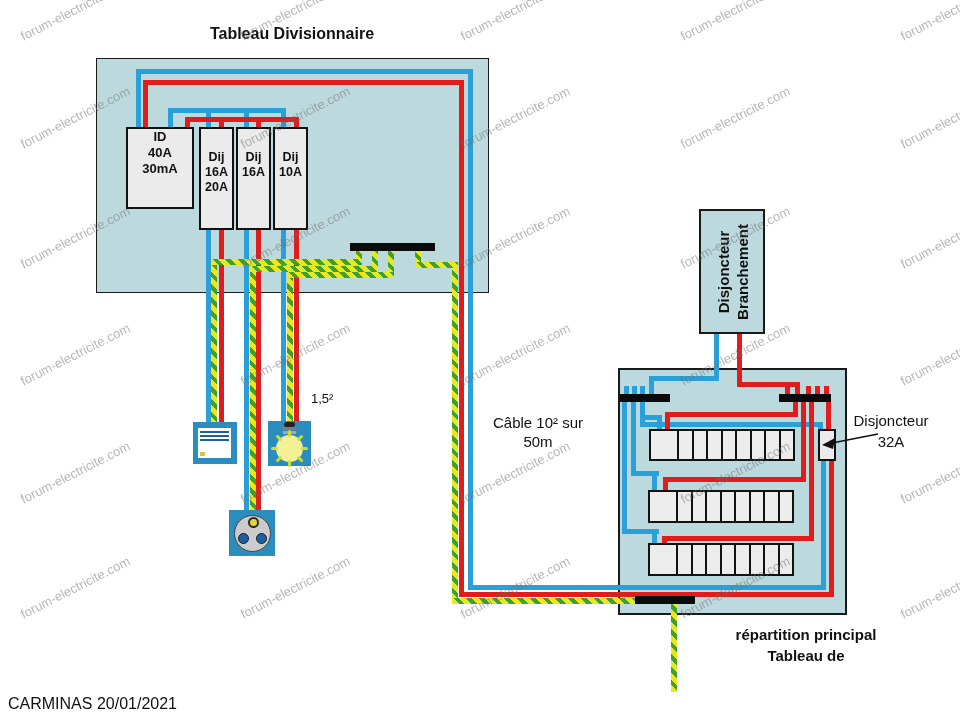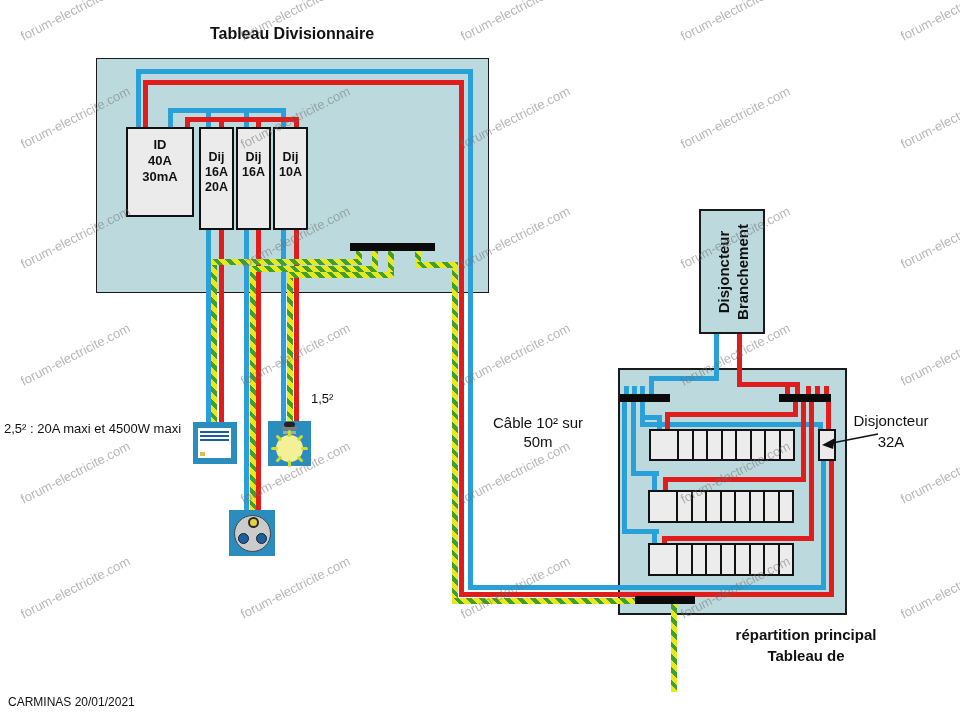--- a/index.html
+++ b/index.html
@@ -114,21 +114,21 @@
       <div class="wire r" style="left: 665px; top: 417px; width: 5px; height: 12px;"></div>
       <div class="wire r" style="left: 801px; top: 402px; width: 5px; height: 80px;"></div>
       <div class="wire r" style="left: 663px; top: 477px; width: 143px; height: 5px;"></div>
       <div class="wire r" style="left: 663px; top: 482px; width: 5px; height: 8px;"></div>
       <div class="wire r" style="left: 809px; top: 402px; width: 5px; height: 139px;"></div>
       <div class="wire r" style="left: 662px; top: 536px; width: 152px; height: 5px;"></div>
       <div class="wire r" style="left: 662px; top: 541px; width: 5px; height: 3px;"></div>
       <div class="wire r" style="left: 826px; top: 402px; width: 5px; height: 27px;"></div>
     </div>
 
-  <div class="box" style="left:126px;top:127px;width:64px;height:78px;font-size:13px;line-height:16px;padding-top:8px;">
+  <div class="box" style="left:126px;top:127px;width:64px;height:78px;font-size:13px;line-height:16px;">
     <span class="ln">ID</span>
     <span class="ln">40A</span>
     <span class="ln">30mA</span>
   </div>
   <div class="box" style="left:199px;top:127px;width:31px;height:78px;font-size:12.5px;line-height:15px;padding-top:21px;">
     <span class="ln">Dij</span>
     <span class="ln">16A</span>
     <span class="ln">20A</span>
   </div>
   <div class="box" style="left:236px;top:127px;width:31px;height:78px;font-size:12.5px;line-height:15px;padding-top:21px;">
@@ -225,25 +225,24 @@
   </div>
 
   <div class="lbl" style="left:706px;top:624px;width:200px;text-align:center;font-weight:bold;font-size:15px;line-height:21px;">
     <div>répartition principal</div>
     <div>Tableau de</div>
   </div>
 
   <div class="lbl" style="left:311px;top:391px;font-size:13px;">1,5²</div>
 
   <div class="lbl" style="left:4px;top:419px;font-size:13px;line-height:20px;">
-    <div>2,5²  : 20A maxi et 4500W maxi</div>
-  </div>
-
-
-  <div class="lbl" style="left:8px;top:695px;font-size:12px;">CARMINAS 20/01/2021</div>
+  </div>
+
+
+  <div class="lbl" style="left:8px;top:695px;font-size:16px;">CARMINAS 20/01/2021</div>
 
   <div id="wm-layer">
       <span class="wm" style="left: 15px; top: 2px;">forum-electricite.com</span>
       <span class="wm" style="left: 235px; top: 2px;">forum-electricite.com</span>
       <span class="wm" style="left: 455px; top: 2px;">forum-electricite.com</span>
       <span class="wm" style="left: 675px; top: 2px;">forum-electricite.com</span>
       <span class="wm" style="left: 895px; top: 2px;">forum-electricite.com</span>
       <span class="wm" style="left: 15px; top: 110px;">forum-electricite.com</span>
       <span class="wm" style="left: 235px; top: 110px;">forum-electricite.com</span>
       <span class="wm" style="left: 455px; top: 110px;">forum-electricite.com</span>

